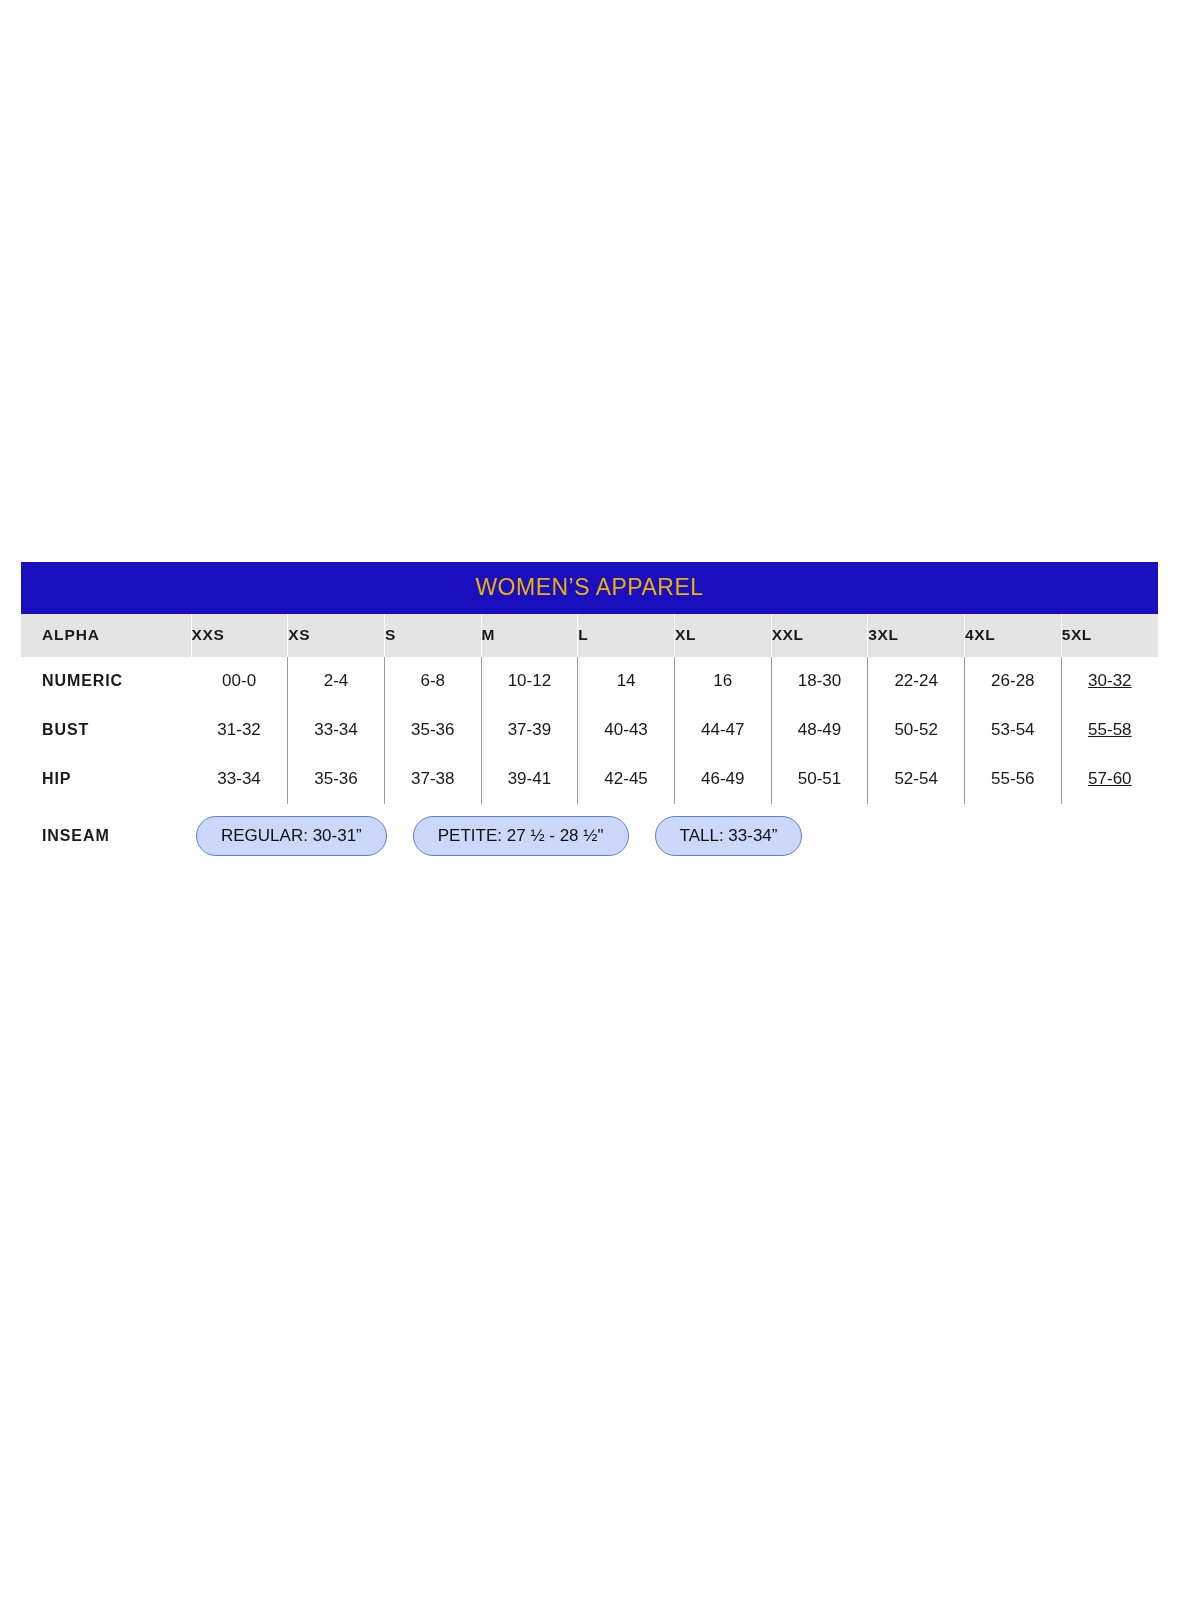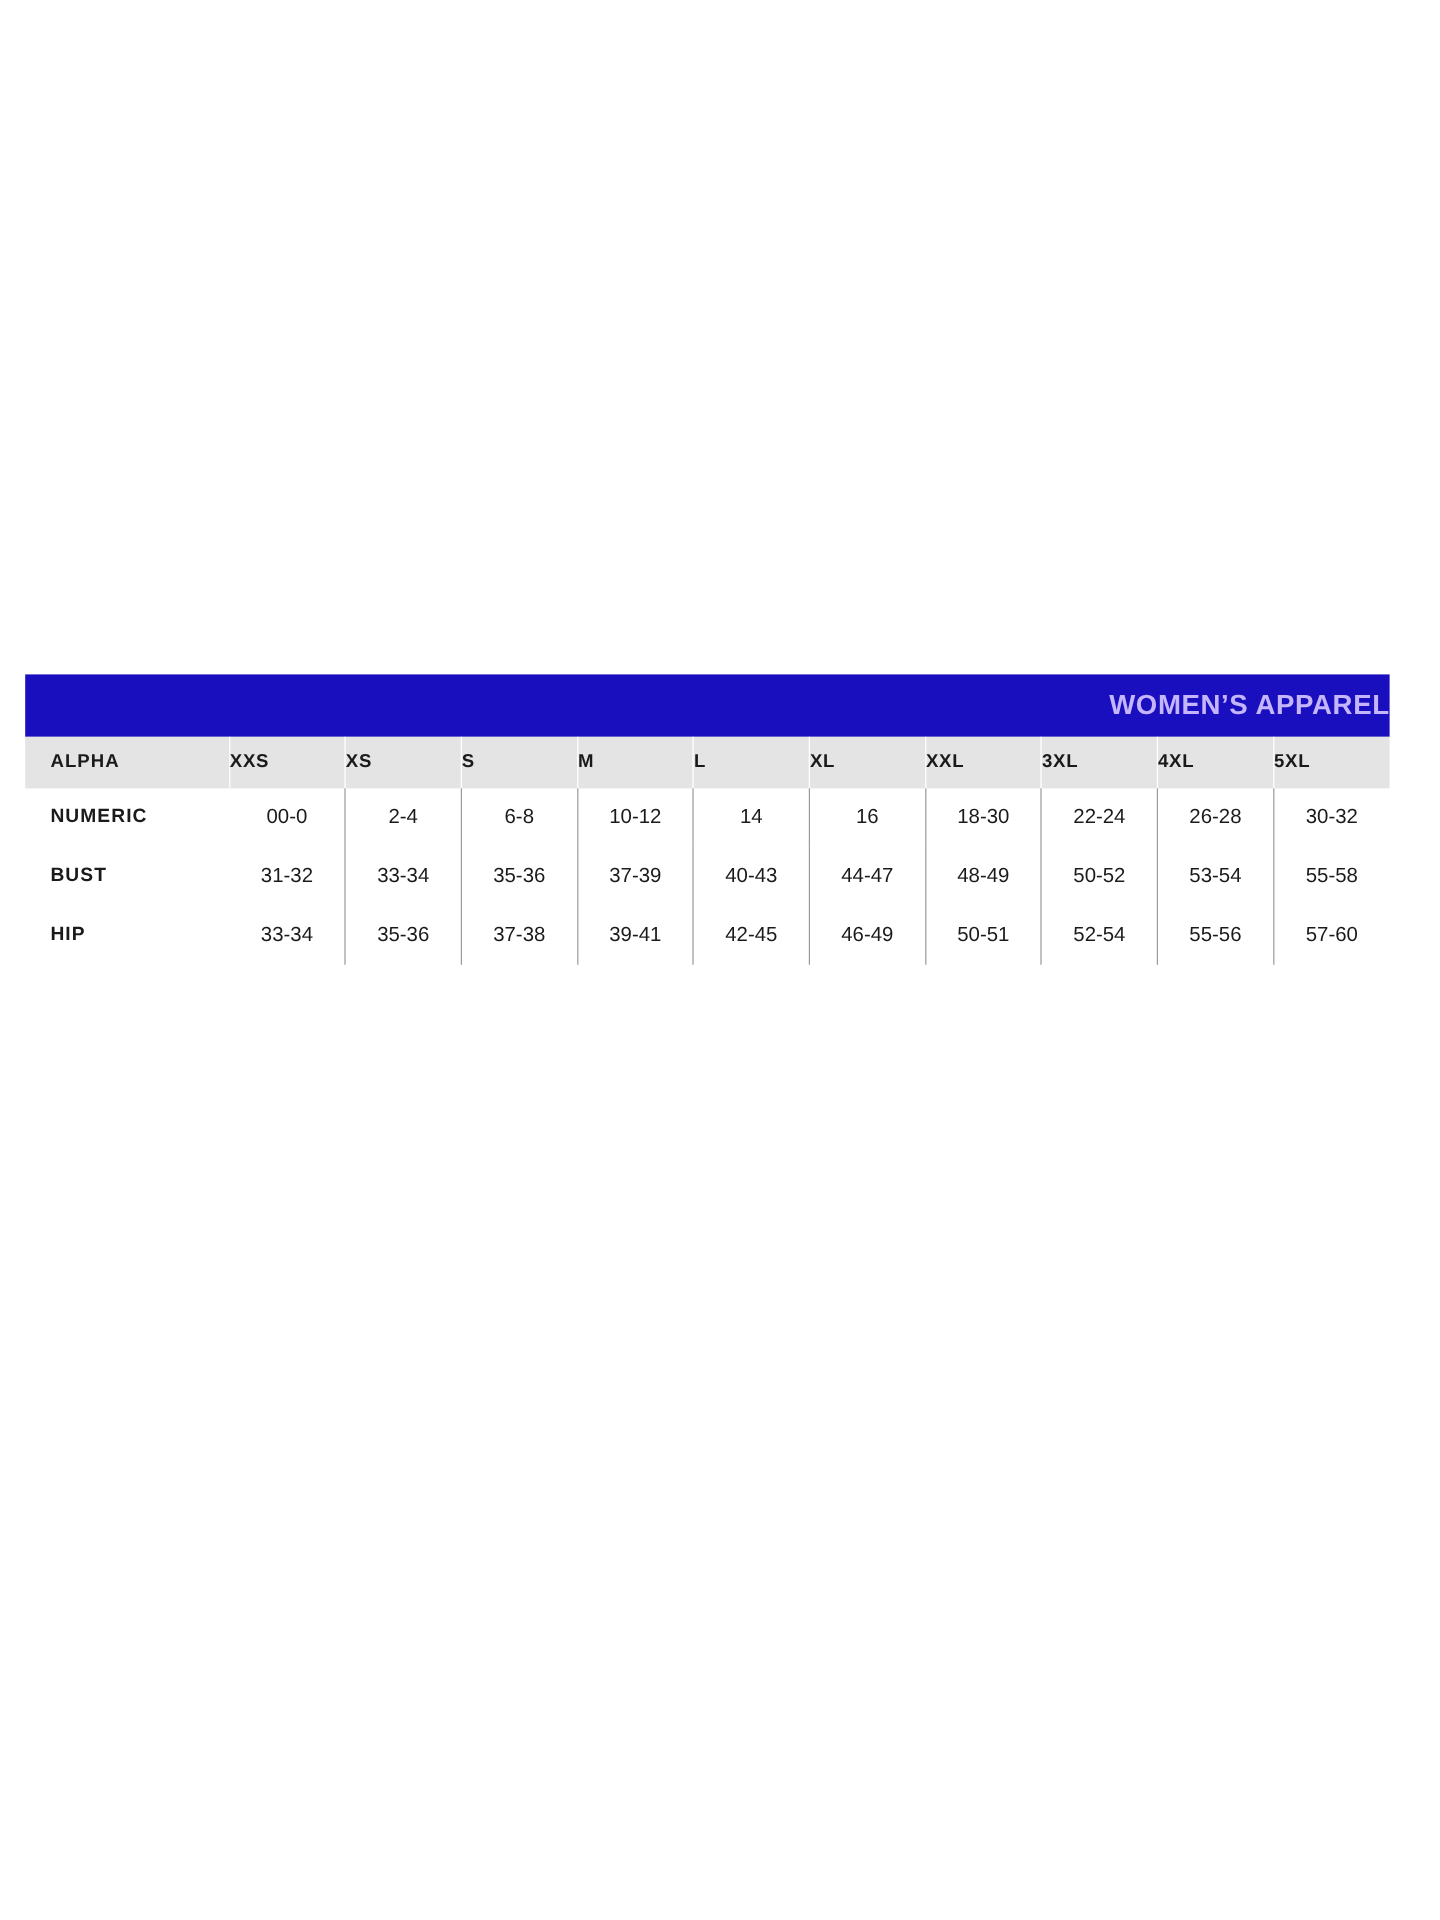--- a/index.html
+++ b/index.html
@@ -17,24 +17,24 @@
 
   .chart-wrap {
     position: absolute;
     left: 21px;
     top: 562px;
     width: 1137px;
   }
 
   .chart-title {
     background: #1a0fbf;
-    color: #c4b5fd;
-    text-align: right;
+    color: #eab308;
+    text-align: center;
     font-size: 23px;
-    font-weight: bold;
+    font-weight: normal;
     letter-spacing: 0.5px;
     padding: 14px 0 15px 0;
     line-height: 1;
   }
 
   table.size-table {
     width: 100%;
     border-collapse: collapse;
     table-layout: fixed;
   }
@@ -58,21 +58,21 @@
   }
 
   
   tr.data-row td {
     font-size: 17px;
     text-align: center;
     padding: 14px 0 15px 0;
     border-right: 1px solid #9a9a9a;
     vertical-align: middle;
   }
-  tr.data-row td:last-child { border-right: none; }
+  tr.data-row td:last-child { border-right: none; text-decoration: underline; }
   tr.data-row td.row-label {
     text-align: left;
     padding-left: 21px;
     font-weight: bold;
     font-size: 16px;
     letter-spacing: 0.9px;
     border-right: none;
   }
 
   
@@ -178,15 +178,25 @@
         <td>37-38</td>
         <td>39-41</td>
         <td>42-45</td>
         <td>46-49</td>
         <td>50-51</td>
         <td>52-54</td>
         <td>55-56</td>
         <td>57-60</td>
       </tr>
 
+      <tr class="inseam-row">
+        <td class="row-label">INSEAM</td>
+        <td colspan="10">
+          <div class="pill-group">
+            <div class="pill"><span>REGULAR: </span><span>30-31”</span></div>
+            <div class="pill"><span>PETITE: </span><span>27 ½ - 28 ½"</span></div>
+            <div class="pill"><span>TALL: </span><span>33-34”</span></div>
+          </div>
+        </td>
+      </tr>
     </tbody>
   </table>
 </div>
 
 </body></html>

